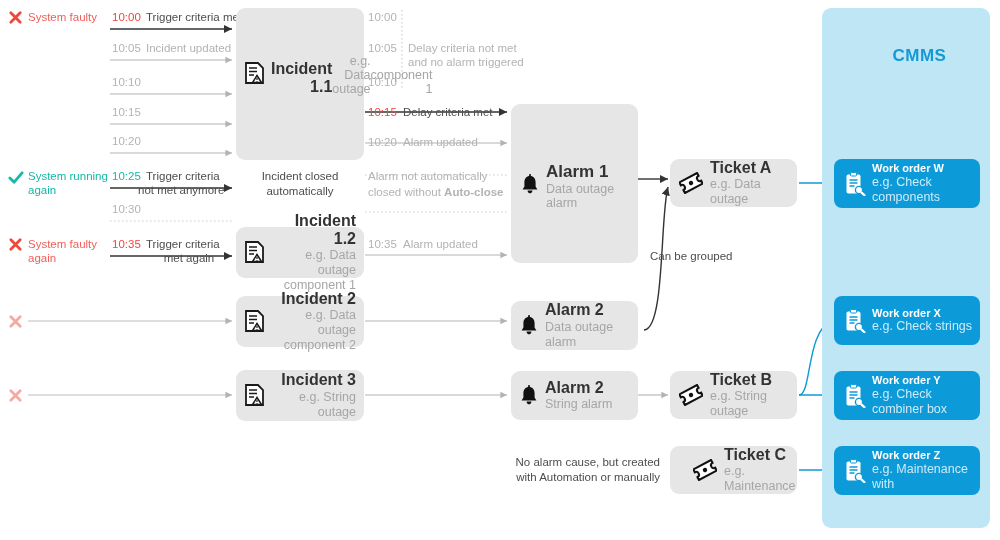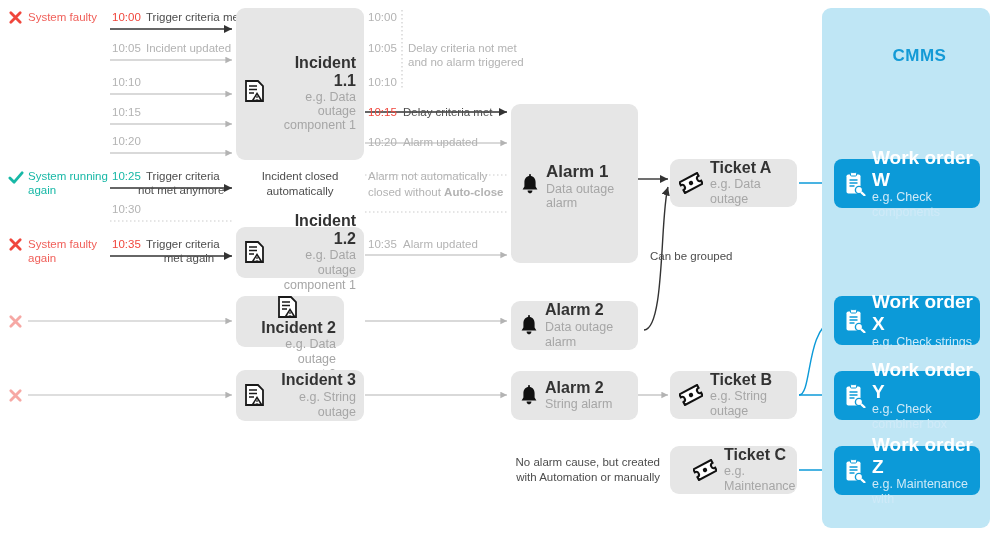--- a/index.html
+++ b/index.html
@@ -48,21 +48,21 @@
     text-align:center; font-size:17px; font-weight:bold; color:#139ad6;
     letter-spacing:.5px;
     padding-left:40px;
   }
   .wo {
     position:absolute; background:#0c9ad8; border-radius:8px;
     display:flex; align-items:center; padding-left:10px;
   }
   .wo .ic { flex:0 0 auto; margin-right:6px; display:flex; align-items:center; }
   .wo .txt { display:flex; flex-direction:column; }
-  .wo .ttl { font-size:19px; font-weight:bold; color:#ffffff; line-height:1.15; }
+  .wo .ttl { font-size:11px; font-weight:bold; color:#ffffff; line-height:1.15; }
   .wo .sub { font-size:12.5px; color:#cfeaf8; line-height:1.2; }
 
   
   .tlabel { position:absolute; font-size:11.5px; color:#b3b3b3; white-space:nowrap; }
   .tlabel.red { color:#f0463c; }
   .tlabel.green { color:#17b8a6; }
   .evt { position:absolute; font-size:11.5px; color:#b3b3b3; white-space:nowrap; }
   .evt.dark { color:#4d4d4d; }
 
   
@@ -243,21 +243,21 @@
   <div class="bigcard" style="left:236px; top:8px; width:128px; height:152px;">
     <div class="inner" style="left:8px; top:46px; width:112px;">
       <span class="ic" style="margin-right:6px;">
         <svg width="21" height="23" viewBox="0 0 21 23">
           <path d="M2,1 h12 l5,5 v15 h-17 z" fill="#ffffff" stroke="#1a1a1a" stroke-width="1.8"></path>
           <path d="M5,6 h8 M5,9.5 h8 M5,13 h5" stroke="#1a1a1a" stroke-width="1.6"></path>
           <path d="M13,13.5 l4.5,7 h-9 z" fill="#ffffff" stroke="#1a1a1a" stroke-width="1.5"></path>
           <path d="M13,16 v2 M13,19.3 v.6" stroke="#1a1a1a" stroke-width="1.2"></path>
         </svg>
       </span>
-      <span style="display:flex; flex-direction:column; align-items:flex-end; text-align:right; flex:1;">
+      <span style="display:flex; flex-direction:row; align-items:flex-end; text-align:right; flex:1;">
         <span style="font-size:16px; font-weight:bold; color:#333333;">Incident 1.1</span>
         <span style="font-size:12.5px; color:#a6a6a6;">e.g. Data outage</span>
         <span style="font-size:12.5px; color:#a6a6a6;">component 1</span>
       </span>
     </div>
   </div>
 
   <div class="card ralign" style="left:236px; top:227px; width:128px; height:51px; padding:0 8px;">
     <span class="ic" style="margin-right:6px;">
       <svg width="21" height="23" viewBox="0 0 21 23">
@@ -267,21 +267,21 @@
         <path d="M13,16 v2 M13,19.3 v.6" stroke="#1a1a1a" stroke-width="1.2"></path>
       </svg>
     </span>
     <span class="txt">
       <span class="ttl">Incident 1.2</span>
       <span class="sub">e.g. Data outage</span>
       <span class="sub">component 1</span>
     </span>
   </div>
 
-  <div class="card ralign" style="left:236px; top:296px; width:108px; height:51px; padding:0 8px;flex-direction:column;">
+  <div class="card ralign" style="left:236px; top:296px; width:128px; height:51px; padding:0 8px;">
     <span class="ic" style="margin-right:6px;">
       <svg width="21" height="23" viewBox="0 0 21 23">
         <path d="M2,1 h12 l5,5 v15 h-17 z" fill="#ffffff" stroke="#1a1a1a" stroke-width="1.8"></path>
         <path d="M5,6 h8 M5,9.5 h8 M5,13 h5" stroke="#1a1a1a" stroke-width="1.6"></path>
         <path d="M13,13.5 l4.5,7 h-9 z" fill="#ffffff" stroke="#1a1a1a" stroke-width="1.5"></path>
         <path d="M13,16 v2 M13,19.3 v.6" stroke="#1a1a1a" stroke-width="1.2"></path>
       </svg>
     </span>
     <span class="txt">
       <span class="ttl">Incident 2</span>

